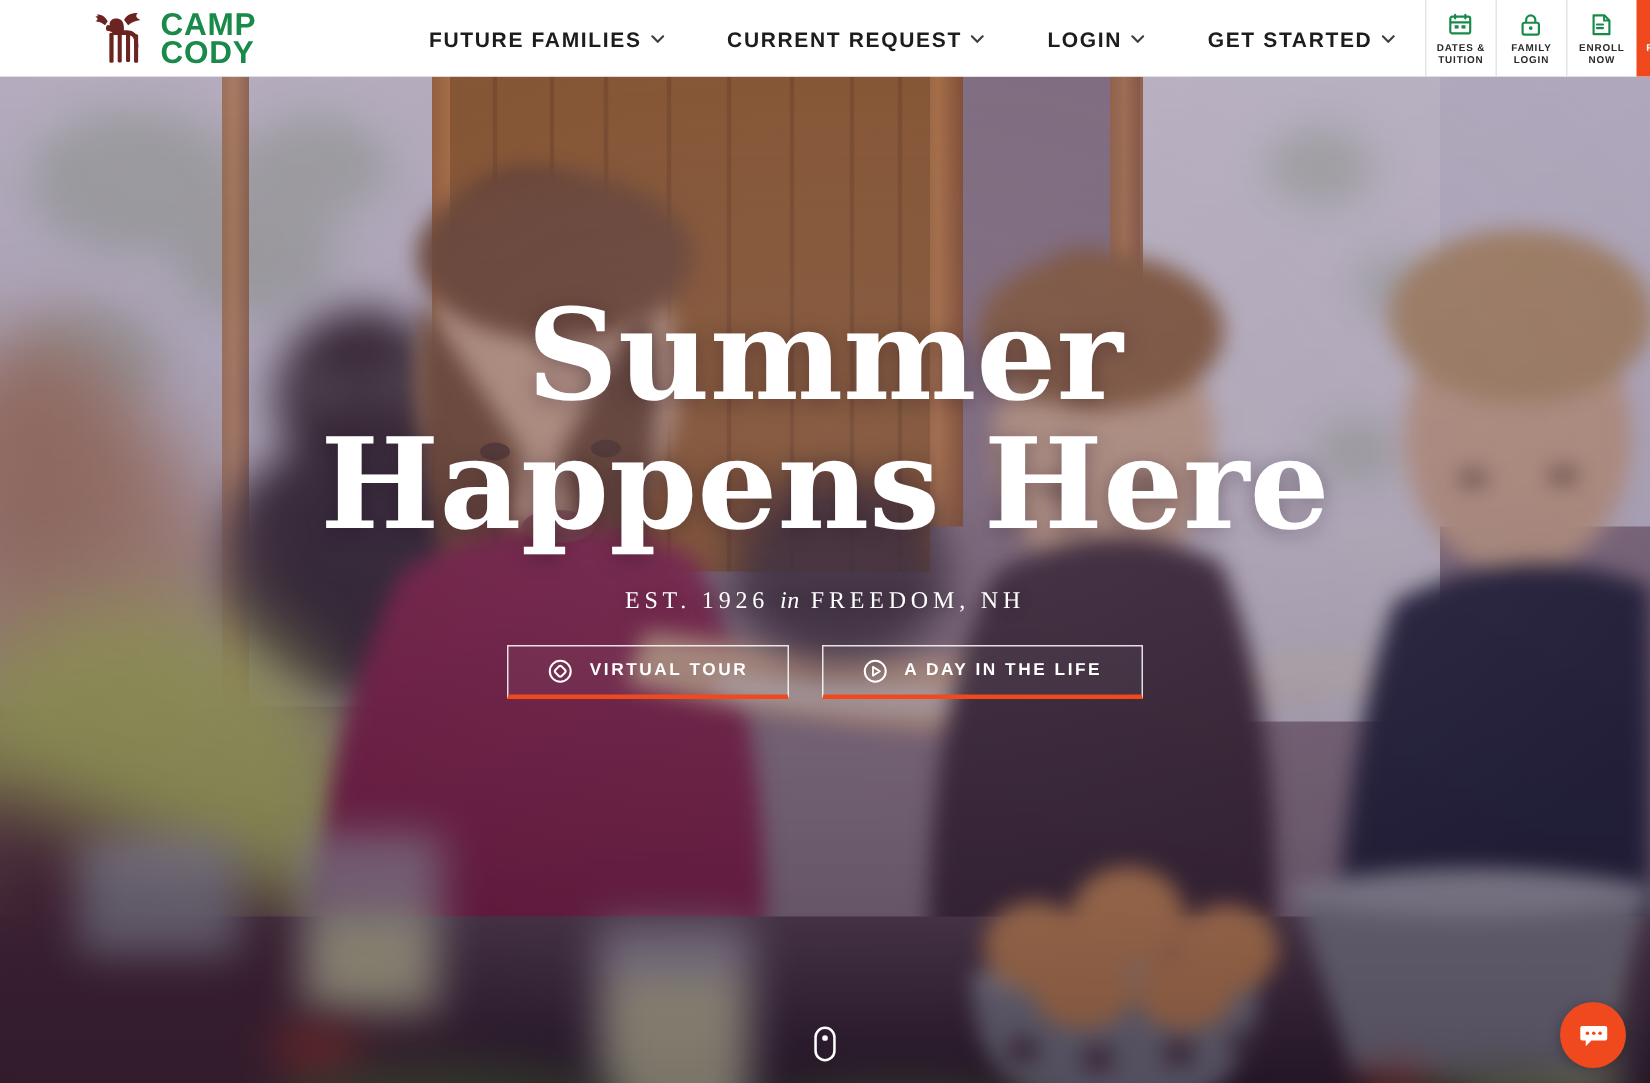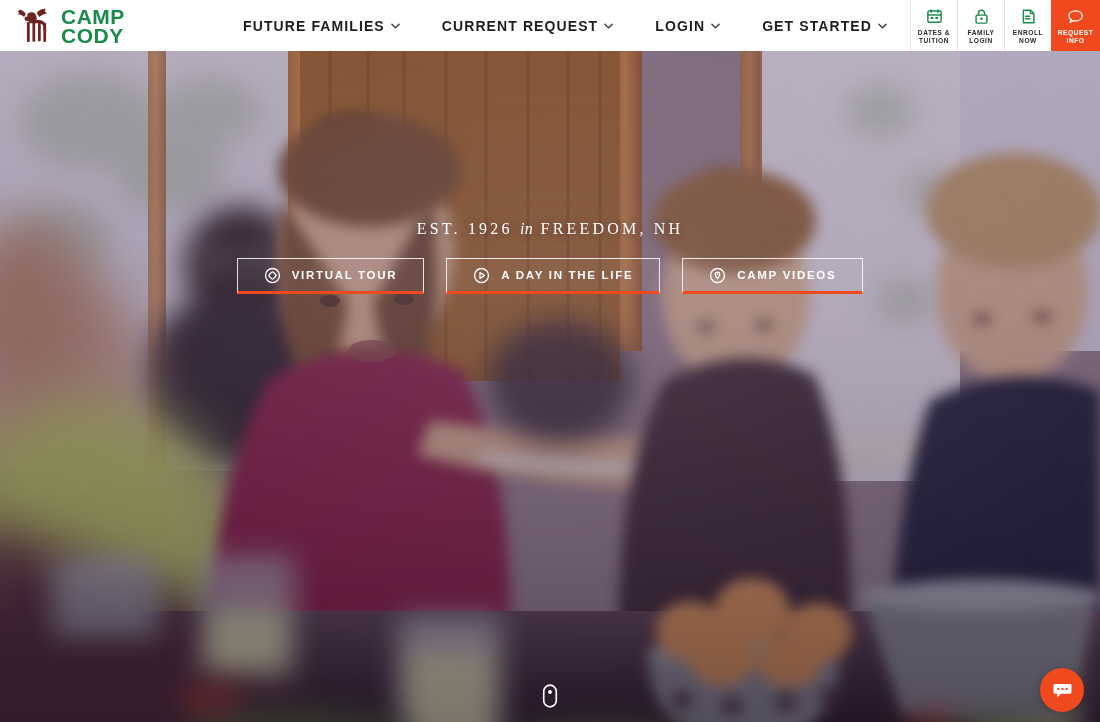--- a/index.html
+++ b/index.html
@@ -22,20 +22,21 @@
   
   .header {
     position: absolute;
     top: 0; left: 0;
     width: 1100px;
     height: 51px;
     background: #ffffff;
     z-index: 40;
     display: flex;
     align-items: stretch;
+    padding-left: 46px;
   }
 
   .logo-block {
     display: flex;
     align-items: center;
     padding-left: 14px;
     gap: 7px;
     width: 240px;
     flex: none;
   }
@@ -486,20 +487,24 @@
         </g>
 
         <rect x="0" y="0" width="1100" height="671" fill="url(#gGlow)" opacity="0.18"></rect>
       </svg>
     </div>
 
     <div class="hero-overlay"></div>
 
     <div class="hero-content">
 
+      <h1 class="hero-title">
+        <span>Summer</span>
+        <span class="line2">Happens Here</span>
+      </h1>
 
       <div class="hero-subtitle">
         <span>EST. 1926</span>
         <span class="ital">in</span>
         <span>FREEDOM, NH</span>
       </div>
 
       <div class="cta-row">
 
         <div class="cta-btn">
@@ -511,28 +516,20 @@
         </div>
 
         <div class="cta-btn">
           <svg class="cta-icon" viewBox="0 0 20 20">
             <circle cx="10" cy="10" r="8.2" fill="none" stroke="#ffffff" stroke-width="1.6"></circle>
             <path d="M8.2 6.6 L13.6 10 L8.2 13.4 Z" fill="none" stroke="#ffffff" stroke-width="1.5" stroke-linejoin="round"></path>
           </svg>
           <span>A DAY IN THE LIFE</span>
         </div>
 
-        <div class="cta-btn">
-          <svg class="cta-icon" viewBox="0 0 20 20">
-            <circle cx="10" cy="10" r="8.2" fill="none" stroke="#ffffff" stroke-width="1.6"></circle>
-            <path d="M10 6 a2.6 2.6 0 0 1 2.6 2.6 c0 1.9 -2.6 5 -2.6 5 s-2.6 -3.1 -2.6 -5 A2.6 2.6 0 0 1 10 6 Z" fill="none" stroke="#ffffff" stroke-width="1.5"></path>
-            <circle cx="10" cy="8.6" r="0.95" fill="#ffffff"></circle>
-          </svg>
-          <span>CAMP VIDEOS</span>
-        </div>
 
       </div>
     </div>
 
     <div class="scroll-ind">
       <svg viewBox="0 0 15 24">
         <rect x="1.2" y="1.2" width="12.6" height="21.6" rx="6.3" fill="none" stroke="#ffffff" stroke-width="1.7"></rect>
         <circle cx="7.5" cy="8" r="1.9" fill="#ffffff"></circle>
       </svg>
     </div>

